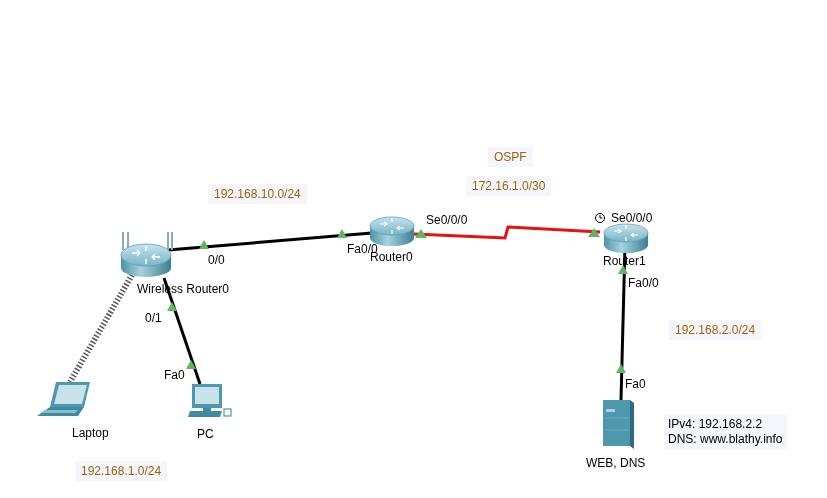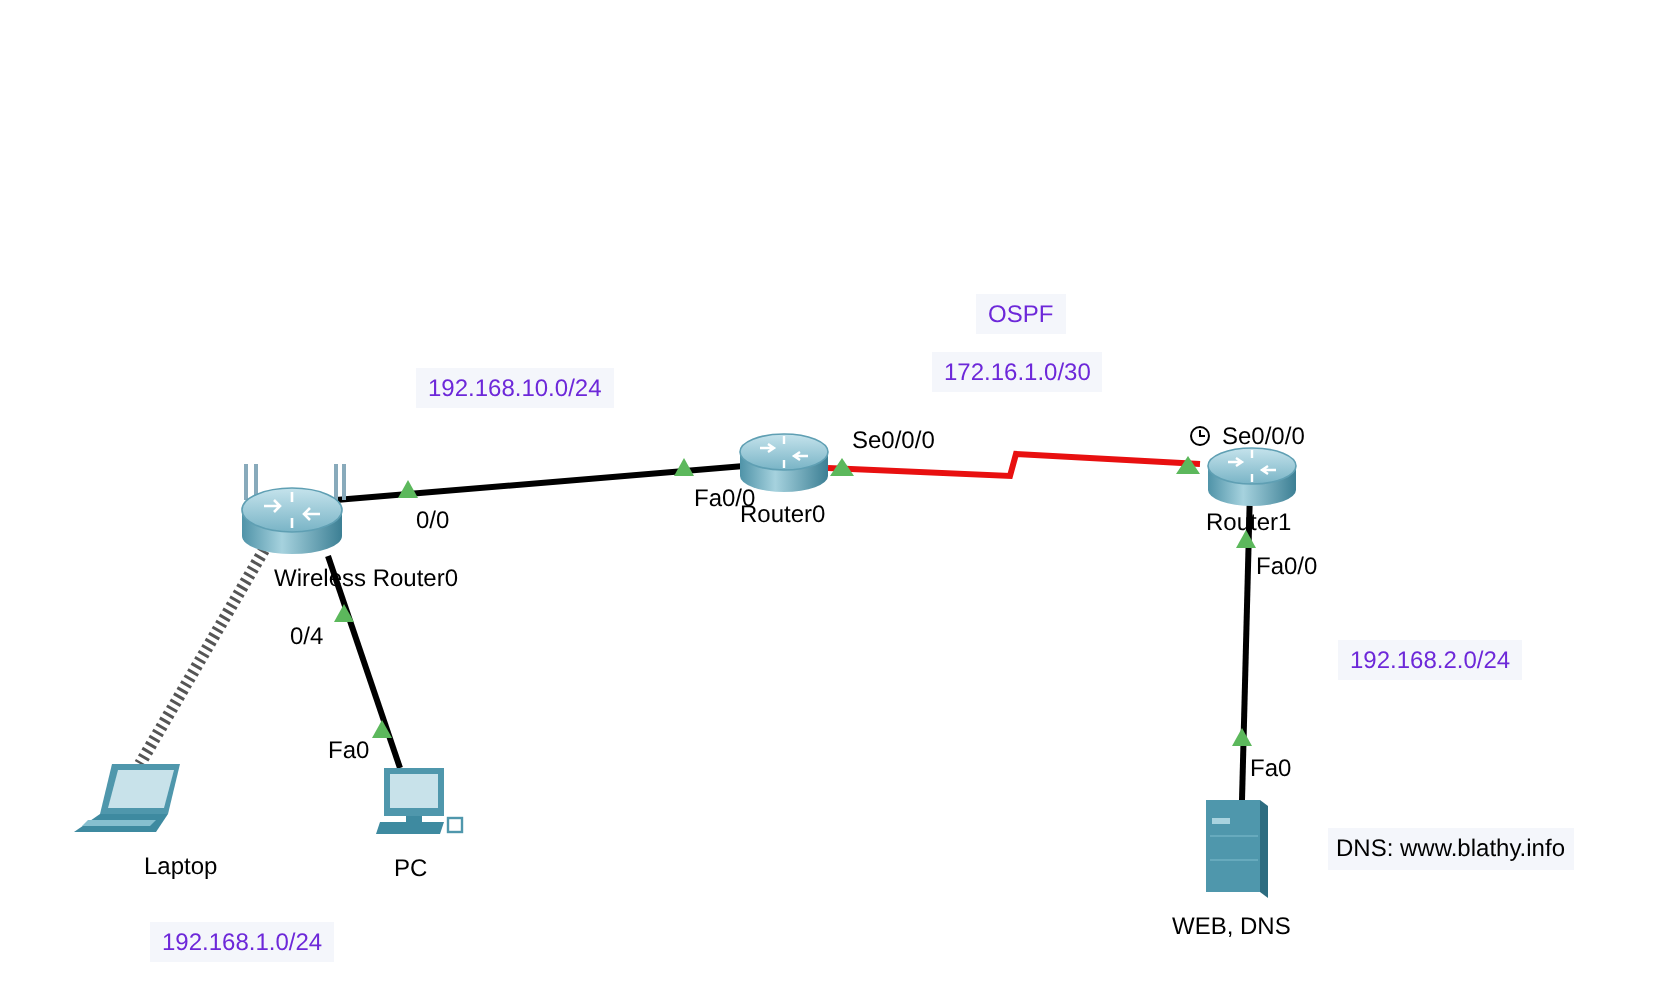--- a/index.html
+++ b/index.html
@@ -1,19 +1,19 @@
 <!DOCTYPE html>
 <html><head>
 <meta charset="utf-8">
 <style>
   html, body { margin:0; padding:0; background:#ffffff; }
   body { width:827px; height:498px; position:relative; overflow:hidden; font-family:"Liberation Sans", sans-serif; }
   #canvas { position:absolute; left:0; top:0; width:827px; height:498px; }
   .lbl { position:absolute; font-size:12px; color:#000; white-space:nowrap; line-height:14px; }
-  .note { position:absolute; font-size:12px; color:#6d28d9; background:#f4f6fb; padding:3px 6px; white-space:nowrap; line-height:14px; }
+  .note { position:absolute; font-size:12px; color:#a16207; background:#f4f6fb; padding:3px 6px; white-space:nowrap; line-height:14px; }
   .note2 { position:absolute; font-size:12px; color:#000; background:#f4f6fb; padding:3px 4px; line-height:15px; }
   .note2 div { white-space:nowrap; }
 </style>
 </head>
 <body>
 
 <svg id="canvas" viewBox="0 0 827 498" xmlns="http://www.w3.org/2000/svg">
   <defs>
     <linearGradient id="rtrTop" x1="0" y1="0" x2="0" y2="1">
       <stop offset="0" stop-color="#c5e3ec"></stop>
@@ -93,28 +93,29 @@
 </svg>
 
 <div class="lbl" style="left:94px; top:282px;margin-left:43px;">Wireless Router0</div>
 <div class="lbl" style="left:370px; top:250px;">Router0</div>
 <div class="lbl" style="left:603px; top:254px;">Router1</div>
 <div class="lbl" style="left:44px; top:426px;margin-left:28px;">Laptop</div>
 <div class="lbl" style="left:197px; top:427px;text-align:right;">PC</div>
 <div class="lbl" style="left:586px; top:456px;">WEB, DNS</div>
 
 <div class="lbl" style="left:208px; top:253px;">0/0</div>
-<div class="lbl" style="left:145px; top:311px;">0/4</div>
+<div class="lbl" style="left:145px; top:311px;">0/1</div>
 <div class="lbl" style="left:347px; top:242px;">Fa0/0</div>
 <div class="lbl" style="left:426px; top:213px;">Se0/0/0</div>
 <div class="lbl" style="left:611px; top:211px;">Se0/0/0</div>
 <div class="lbl" style="left:628px; top:276px;">Fa0/0</div>
 <div class="lbl" style="left:164px; top:368px;">Fa0</div>
 <div class="lbl" style="left:625px; top:377px;">Fa0</div>
 
 <div class="note" style="left:208px; top:184px;">192.168.10.0/24</div>
 <div class="note" style="left:488px; top:147px;">OSPF</div>
 <div class="note" style="left:466px; top:176px;">172.16.1.0/30</div>
 <div class="note" style="left:669px; top:320px;">192.168.2.0/24</div>
 <div class="note" style="left:75px; top:461px;">192.168.1.0/24</div>
 <div class="note2" style="left:664px; top:414px;">
+  <div>IPv4: 192.168.2.2</div>
   <div>DNS: www.blathy.info</div>
 </div>
 
 </body></html>

